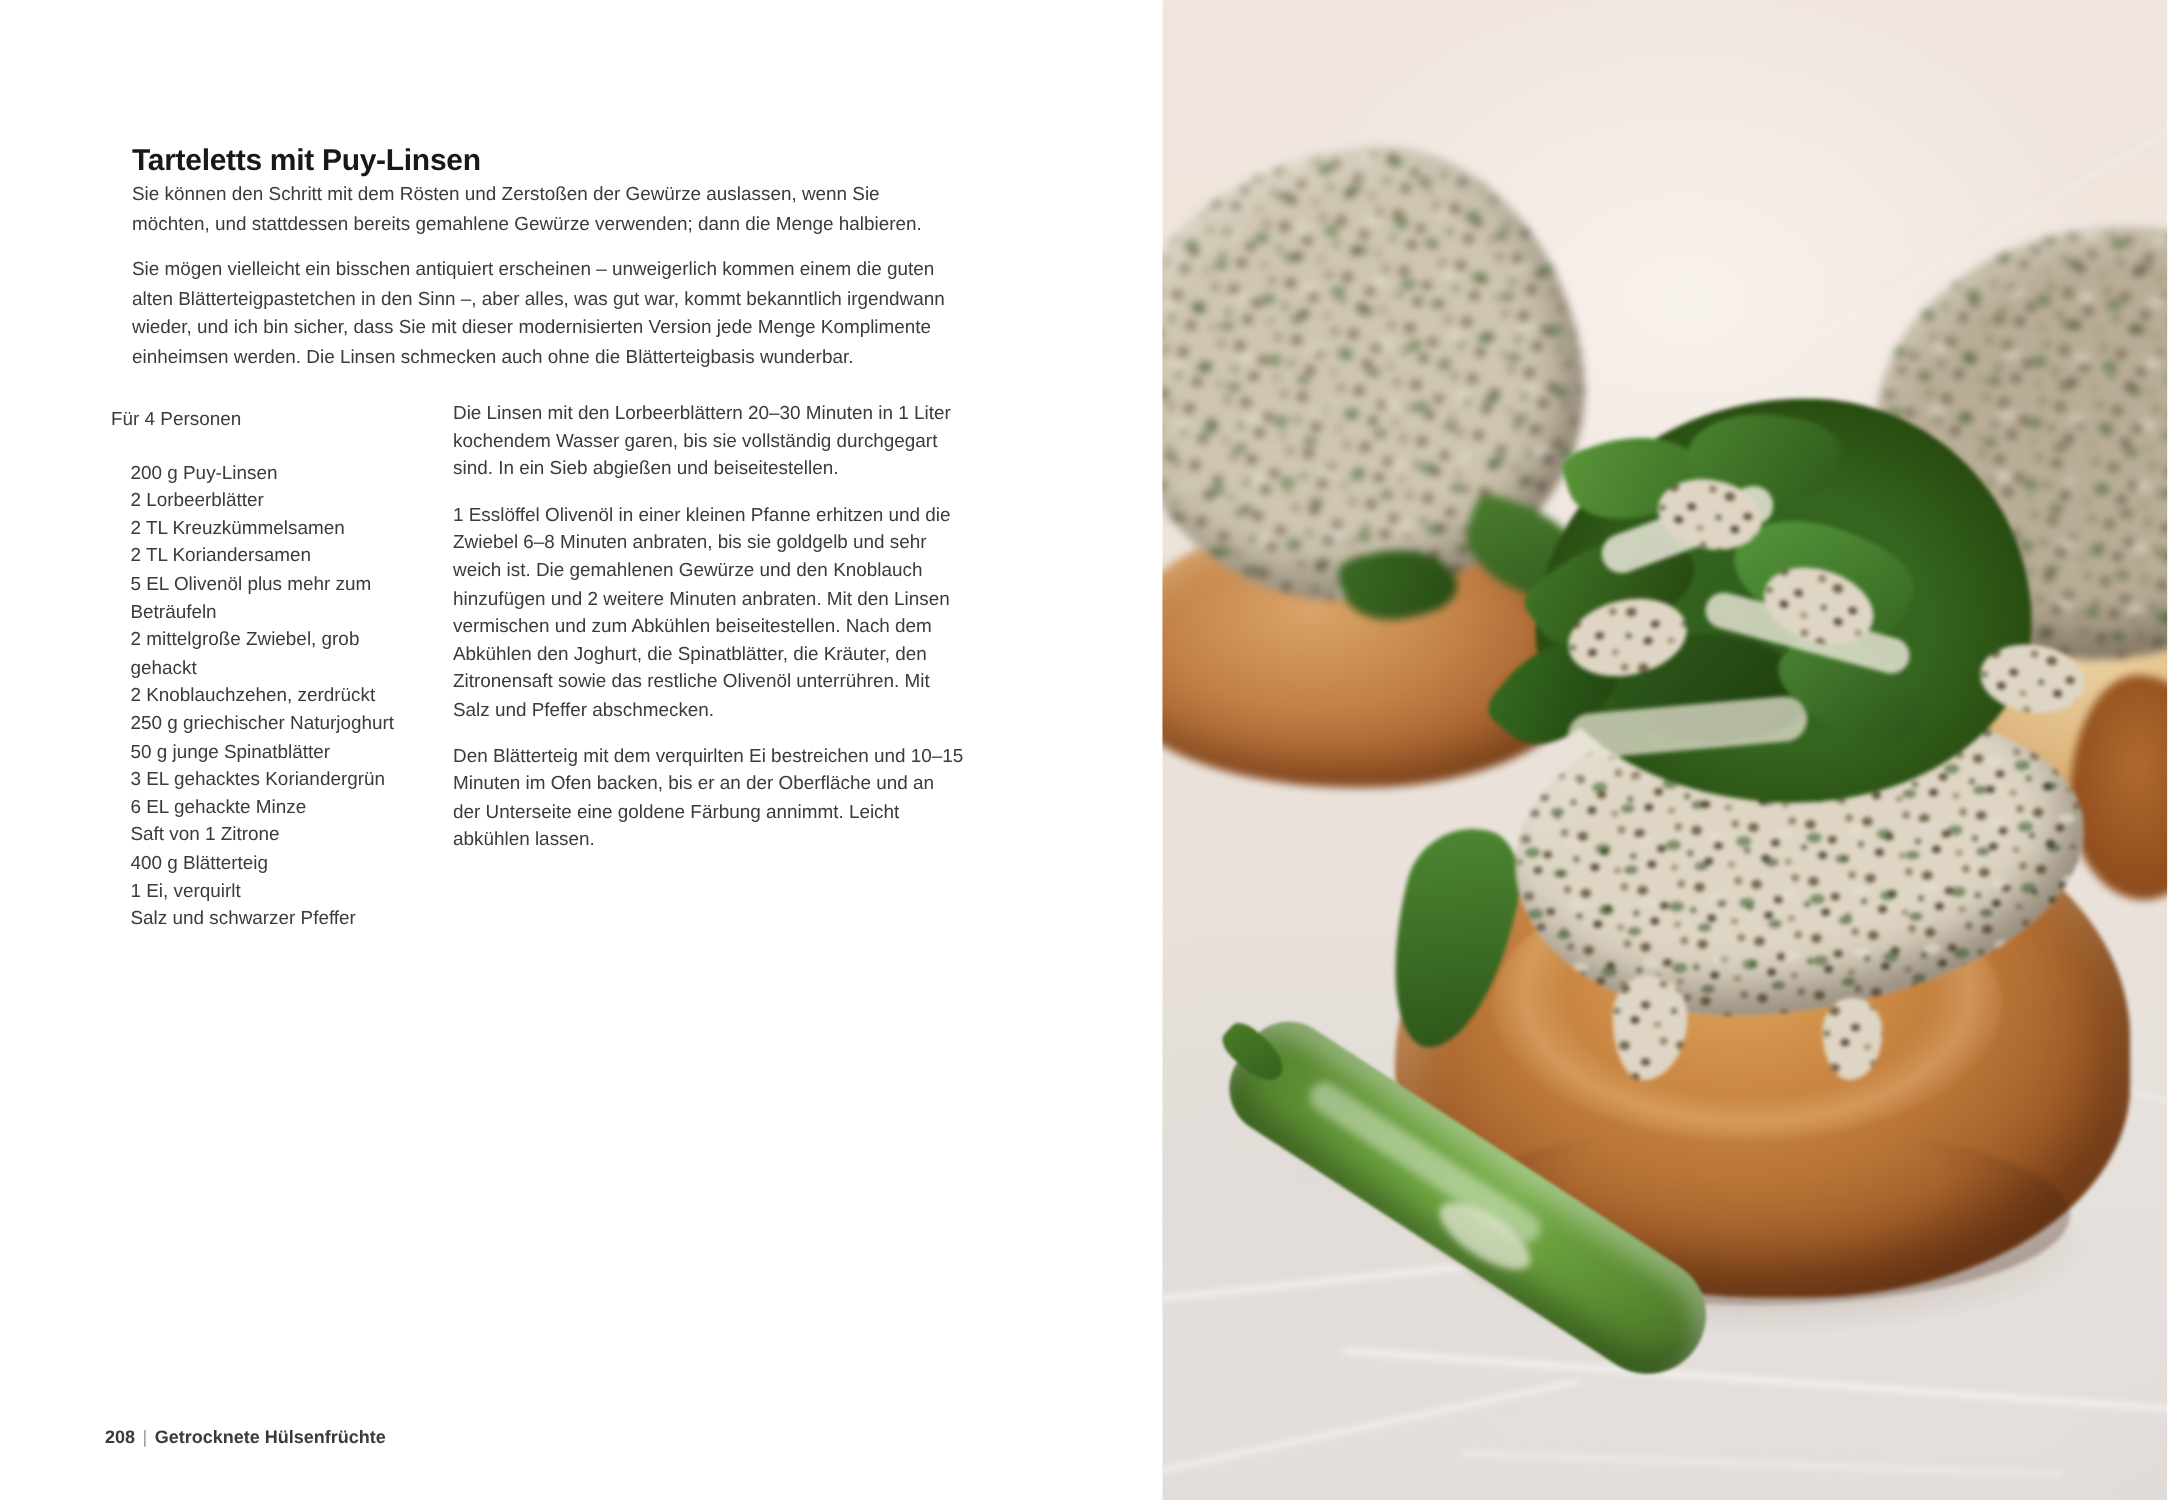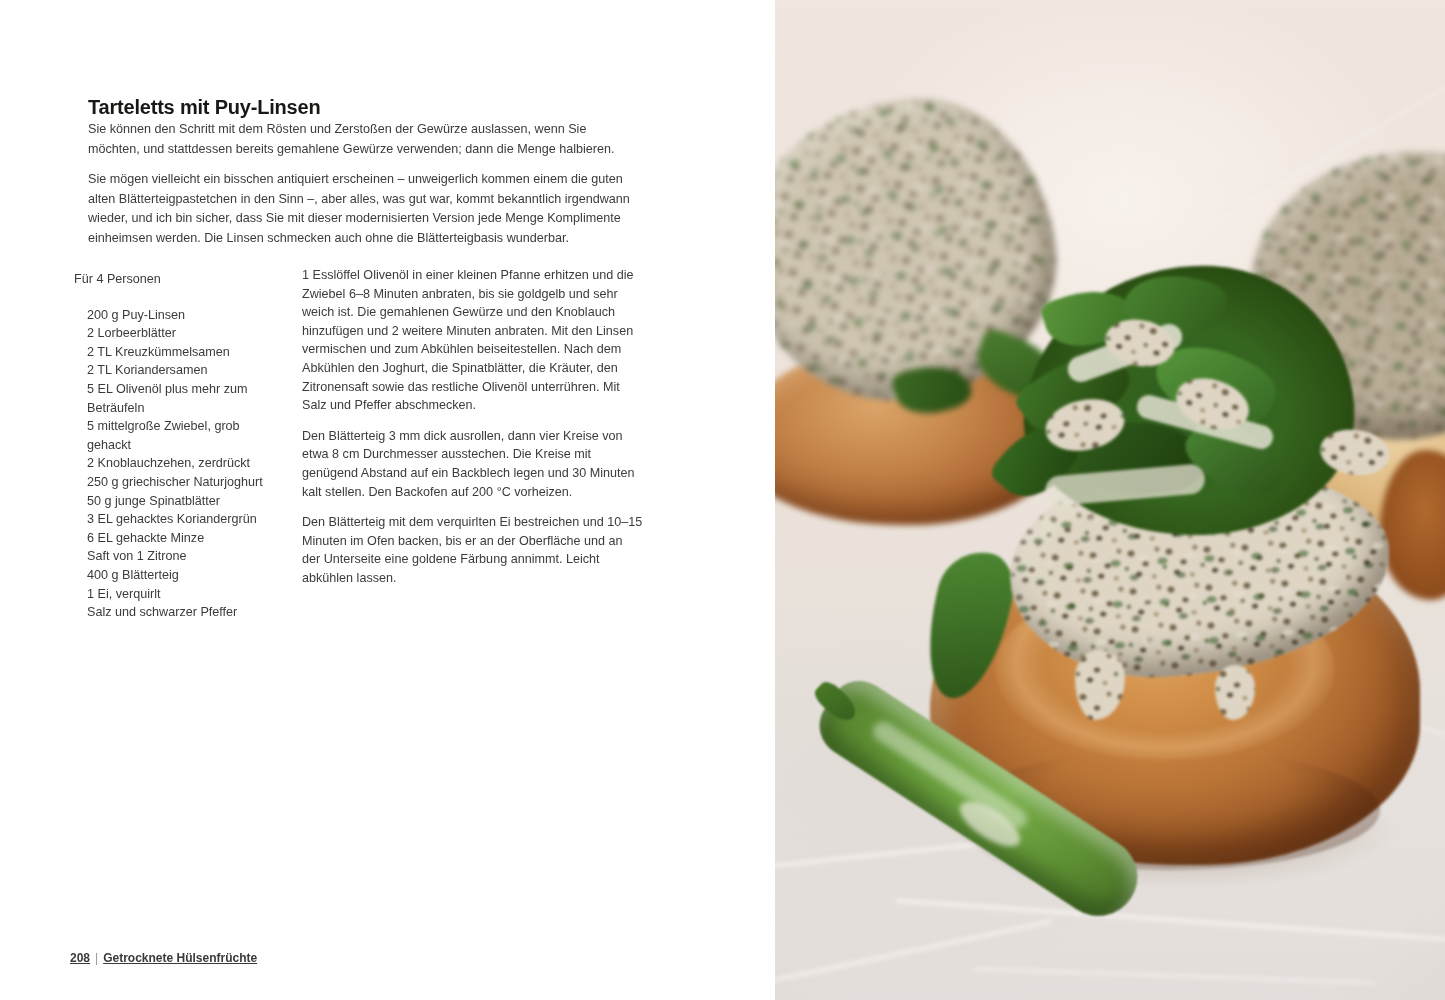--- a/index.html
+++ b/index.html
@@ -13,21 +13,21 @@
     position:absolute;left:88px;top:82px;font-size:20px;line-height:24px;
     font-weight:700;color:#181816;letter-spacing:-0.2px;
   }
   .intro{position:absolute;left:88px;top:120px;width:552px;font-size:12.6px;line-height:19.5px;}
   .intro p{margin:0 0 11px 0;}
   .ingredients-col{position:absolute;left:70px;top:266px;width:228px;font-size:12.6px;line-height:18.6px;}
   .ingredients-col .servings{margin:4px;}
   .ingredients-col ul{list-style:none;margin:17px;padding:0;}
   .method-col{position:absolute;left:302px;top:266px;width:342px;font-size:12.6px;line-height:18.6px;}
   .method-col p{margin:0 0 12px 0;}
-  .page-footer{position:absolute;left:70px;top:951px;font-size:12px;font-weight:700;color:#3a3a38;text-decoration:underline;}
+  .page-footer{position:absolute;left:70px;top:951px;font-size:12px;font-weight:700;color:#3a3a38;}
   .page-footer .divider{font-weight:400;color:#9a9a96;padding:0 5px;}
   
   .photo{
     position:absolute;left:775px;top:0;width:670px;height:1000px;overflow:hidden;
     background:
       radial-gradient(420px 300px at 52% 20%, rgba(255,251,247,0.6), rgba(255,251,247,0) 70%),
       radial-gradient(500px 260px at 15% 78%, rgba(222,216,211,0.55), rgba(222,216,211,0) 75%),
       linear-gradient(180deg,#f0e6df 0%,#eee4dc 28%,#eae2da 55%,#e6e1dd 78%,#e3dedb 100%);
   }
   .photo::after{
@@ -98,36 +98,36 @@
     </div>
 
     <div class="ingredients-col">
       <p class="servings">Für 4 Personen</p>
       <ul>
           <li>200 g Puy-Linsen</li>
           <li>2 Lorbeerblätter</li>
           <li>2 TL Kreuzkümmelsamen</li>
           <li>2 TL Koriandersamen</li>
           <li>5 EL Olivenöl plus mehr zum Beträufeln</li>
-          <li>5 mittelgroße Zwiebel, grob gehackt</li>
+          <li>2 mittelgroße Zwiebel, grob gehackt</li>
           <li>2 Knoblauchzehen, zerdrückt</li>
           <li>250 g griechischer Naturjoghurt</li>
           <li>50 g junge Spinatblätter</li>
           <li>3 EL gehacktes Koriandergrün</li>
           <li>6 EL gehackte Minze</li>
           <li>Saft von 1 Zitrone</li>
           <li>400 g Blätterteig</li>
           <li>1 Ei, verquirlt</li>
           <li>Salz und schwarzer Pfeffer</li>
         </ul>
     </div>
 
     <div class="method-col">
+        <p>Die Linsen mit den Lorbeerblättern 20–30 Minuten in 1 Liter kochendem Wasser garen, bis sie vollständig durchgegart sind. In ein Sieb abgießen und beiseitestellen.</p>
         <p>1 Esslöffel Olivenöl in einer kleinen Pfanne erhitzen und die Zwiebel 6–8 Minuten anbraten, bis sie goldgelb und sehr weich ist. Die gemahlenen Gewürze und den Knoblauch hinzufügen und 2 weitere Minuten anbraten. Mit den Linsen vermischen und zum Abkühlen beiseitestellen. Nach dem Abkühlen den Joghurt, die Spinatblätter, die Kräuter, den Zitronensaft sowie das restliche Olivenöl unterrühren. Mit Salz und Pfeffer abschmecken.</p>
-        <p>Den Blätterteig 3 mm dick ausrollen, dann vier Kreise von etwa 8 cm Durchmesser ausstechen. Die Kreise mit genügend Abstand auf ein Backblech legen und 30 Minuten kalt stellen. Den Backofen auf 200 °C vorheizen.</p>
         <p>Den Blätterteig mit dem verquirlten Ei bestreichen und 10–15 Minuten im Ofen backen, bis er an der Oberfläche und an der Unterseite eine goldene Färbung annimmt. Leicht abkühlen lassen.</p>
       </div>
 
     <div class="page-footer">
       <span>208</span><span class="divider">|</span><span>Getrocknete Hülsenfrüchte</span>
     </div>
   </div>
 
   <div class="photo" role="img" aria-label="Blätterteig-Tarteletts mit Puy-Linsen, Joghurt und Spinat auf Backpapier, davor eine Zuckerschote">
 

